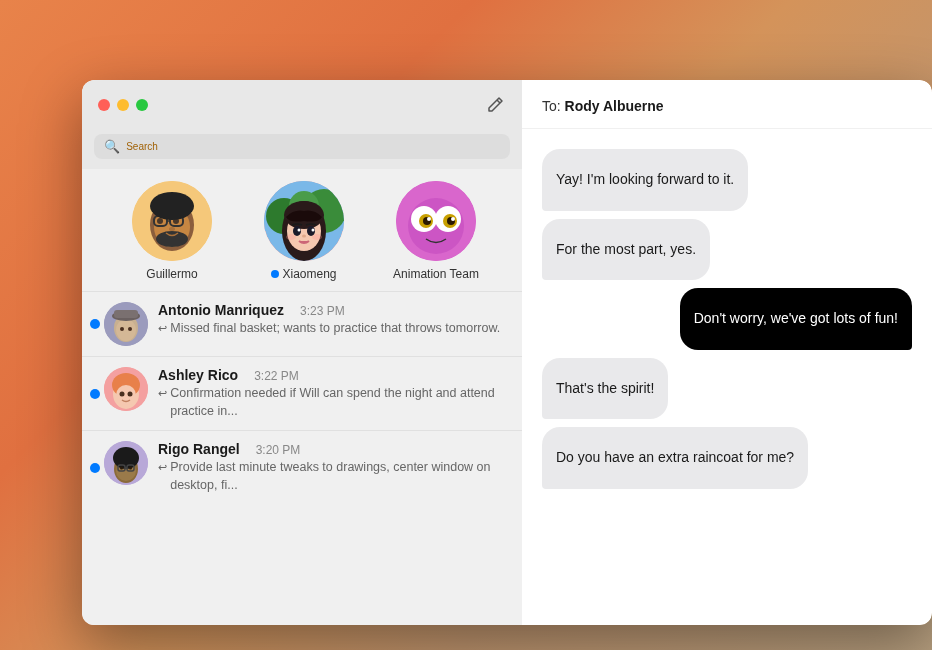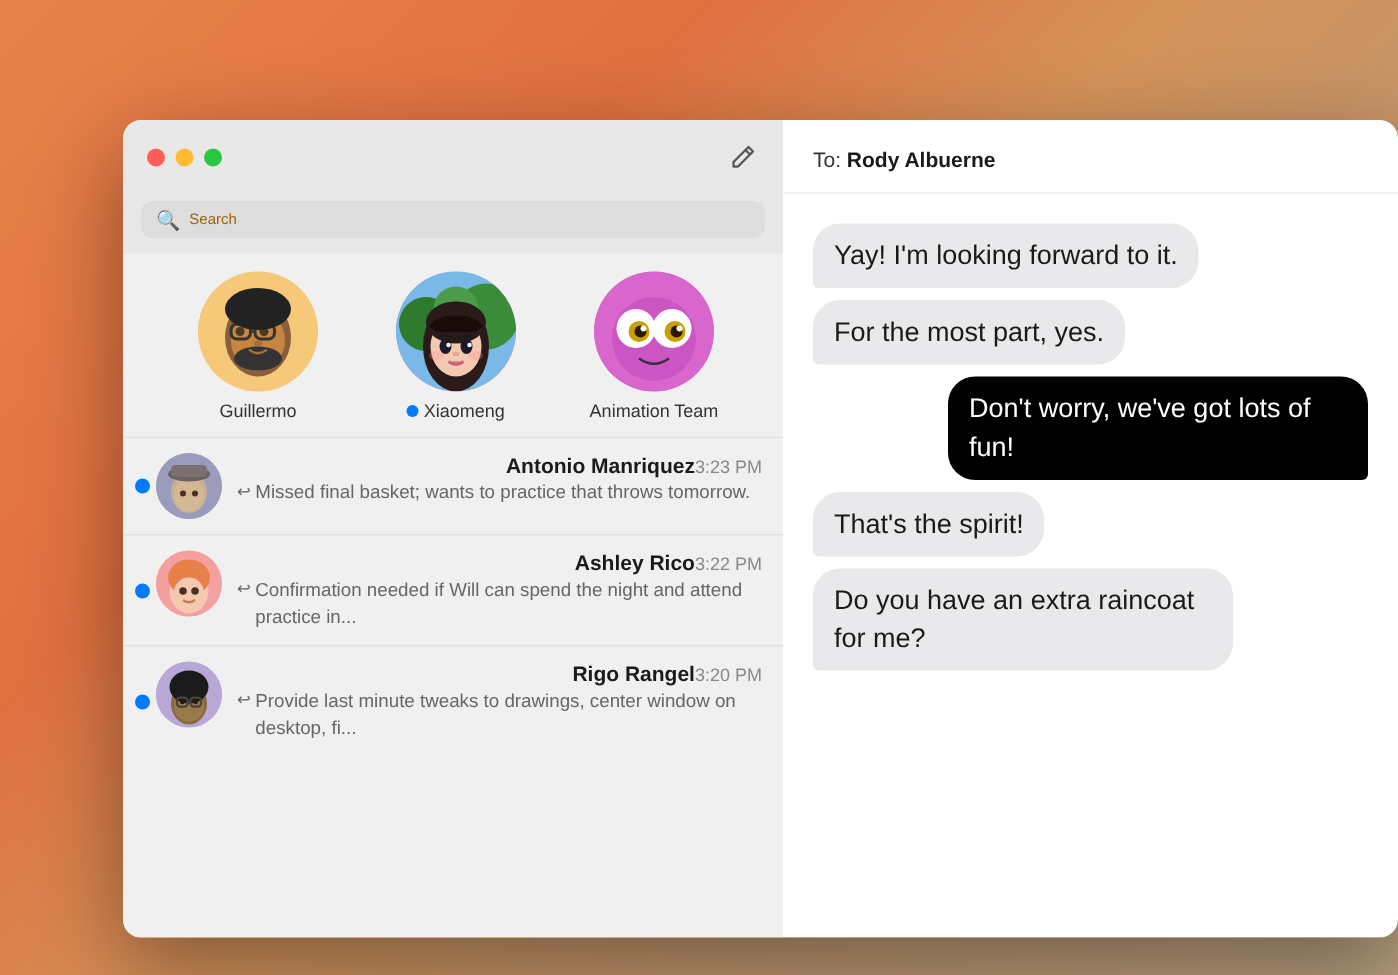--- a/index.html
+++ b/index.html
@@ -208,23 +208,24 @@
     .msg-avatar-ashley { background: #f4a0a0; }
     .msg-avatar-rigo { background: #b8a8d8; }
 
     .message-content {
       flex: 1;
       min-width: 0;
     }
 
     .message-header {
       display: flex;
-      justify-content: flex-end;
+      justify-content: flex-start;
       align-items: baseline;
       margin-bottom: 2px;
+      gap: 16px;
     }
 
     .sender-name {
       font-size: 14px;
       font-weight: 600;
       color: #1a1a1a;
     }
 
     .message-time {
       font-size: 12px;
@@ -280,23 +281,23 @@
       flex: 1;
       padding: 20px 20px;
       display: flex;
       flex-direction: column;
       gap: 8px;
       overflow-y: auto;
     }
 
     .bubble {
       max-width: 280px;
-      padding: 9px 14px;
+      padding: 21px 14px;
       border-radius: 18px;
-      font-size: 18px;
+      font-size: 14px;
       line-height: 1.4;
       align-self: flex-start;
     }
 
     .bubble-received {
       background: #e9e9eb;
       color: #1a1a1a;
       border-bottom-left-radius: 4px;
     }
 

